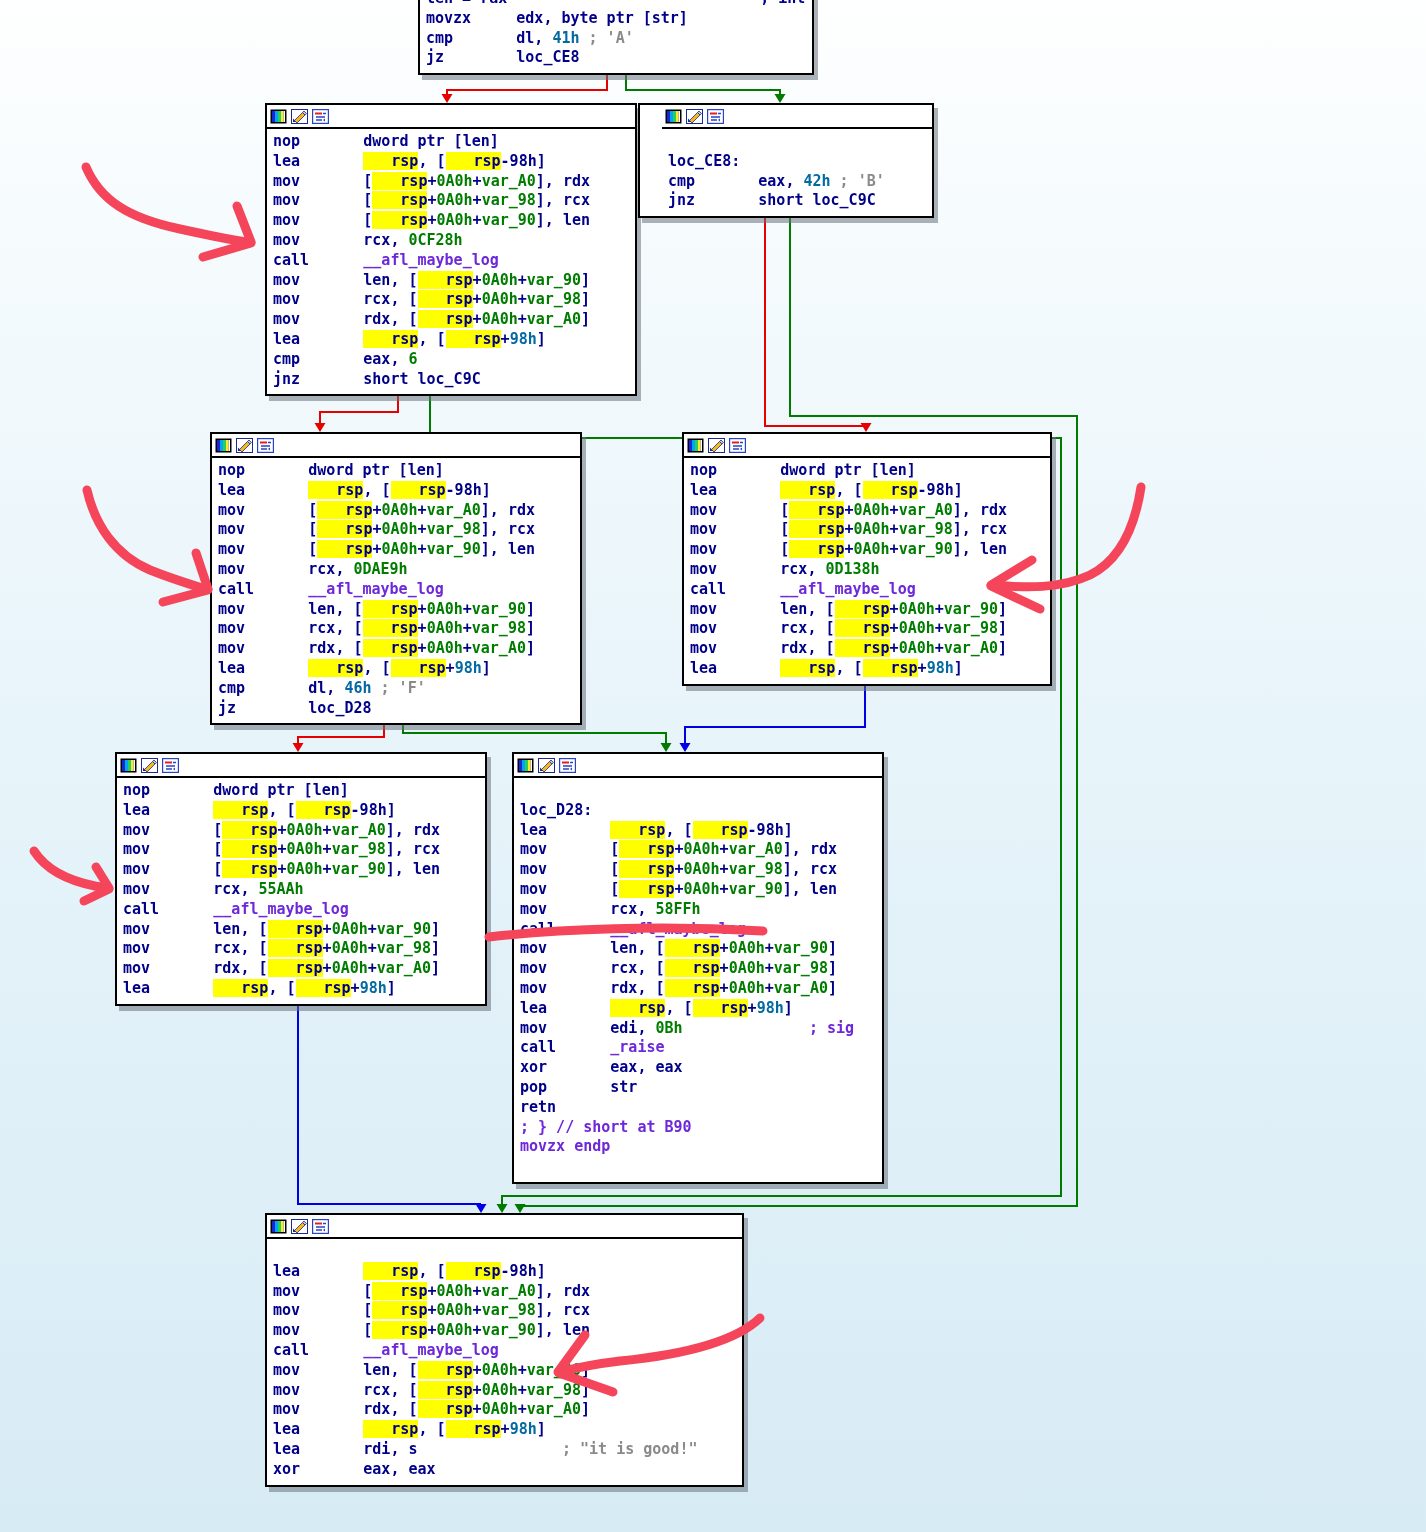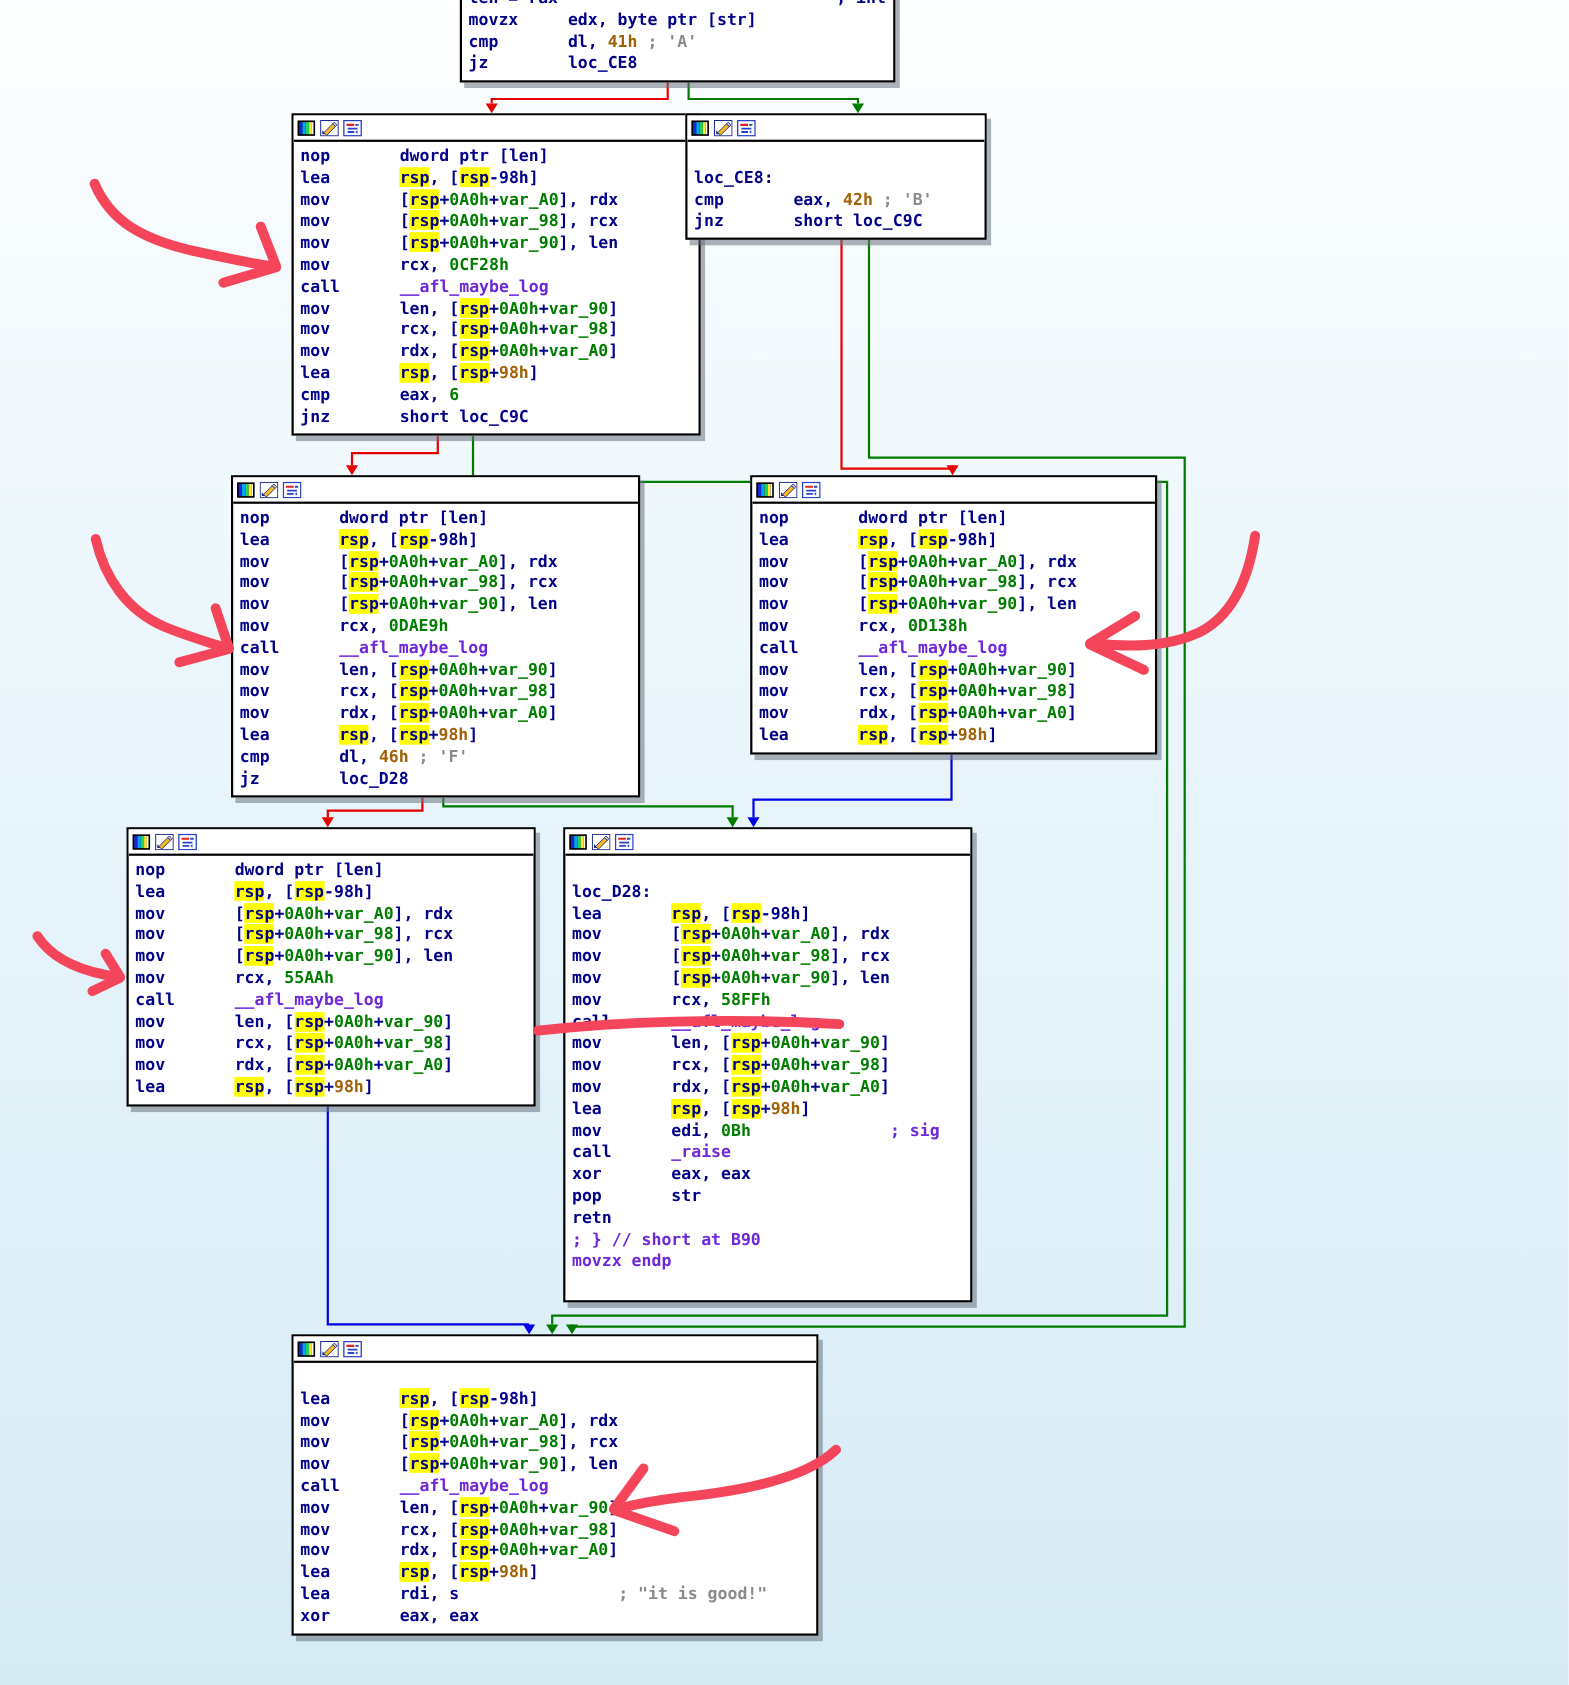--- a/index.html
+++ b/index.html
@@ -19,24 +19,24 @@
   }
   .ntitle{
     height:20px;background:#fff;border-bottom:2px solid #000;
     display:flex;align-items:center;gap:4px;padding:1px 0 1px 3px;
   }
   .icon{display:inline-flex;width:17px;height:15px;}
   .code{padding:3px 4px 5px 6px;}
   .ln{height:19.8px;line-height:19.8px;font-size:15px;font-weight:bold;white-space:pre;color:#000089;}
   .m{color:#000089;}
   .g{color:#007d00;}
-  .o{color:#a16207;text-align:center;}
+  .o{color:#0369a1;text-align:center;}
   .c{color:#8a8a8a;}
   .b{color:#6d28d9;}
-  .h{color:#000089;background:#ffff00;}
+  .h{color:#000089;background:#ffff00;padding-left:28px;}
 </style>
 </head>
 <body>
 
 <div id="stage">
   <svg id="edges" class="layer">
       <polyline points="607,68 607,90 447,90 447,94" fill="none" stroke="#e60000" stroke-width="2"></polyline>
       <polygon points="441.5,94 452.5,94 447,103" fill="#e60000"></polygon>
       <polyline points="626,68 626,90 780,90 780,94" fill="none" stroke="#007b00" stroke-width="2"></polyline>
       <polygon points="774.5,94 785.5,94 780,103" fill="#007b00"></polygon>
@@ -104,21 +104,21 @@
           <div class="ln"><span class="m">mov       rcx, </span><span class="g">0CF28h</span></div>
           <div class="ln"><span class="m">call      </span><span class="b">__afl_maybe_log</span></div>
           <div class="ln"><span class="m">mov       len, [</span><span class="h">rsp</span><span class="m">+</span><span class="g">0A0h</span><span class="m">+</span><span class="g">var_90</span><span class="m">]</span></div>
           <div class="ln"><span class="m">mov       rcx, [</span><span class="h">rsp</span><span class="m">+</span><span class="g">0A0h</span><span class="m">+</span><span class="g">var_98</span><span class="m">]</span></div>
           <div class="ln"><span class="m">mov       rdx, [</span><span class="h">rsp</span><span class="m">+</span><span class="g">0A0h</span><span class="m">+</span><span class="g">var_A0</span><span class="m">]</span></div>
           <div class="ln"><span class="m">lea       </span><span class="h">rsp</span><span class="m">, [</span><span class="h">rsp</span><span class="m">+</span><span class="o">98h</span><span class="m">]</span></div>
           <div class="ln"><span class="m">cmp       eax, </span><span class="g">6</span></div>
           <div class="ln"><span class="m">jnz       short loc_C9C</span></div>
         </div>
       </div>
-      <div class="node" style="left: 623px; top: 103px; width: 270px;">
+      <div class="node" style="left: 638px; top: 103px; width: 270px; padding-left: 22px;">
         <div class="ntitle">
           <span class="icon">
             <svg width="17" height="15" viewBox="0 0 17 15">
               <rect x="0.5" y="0.5" width="16" height="14" fill="#000"></rect>
               <rect x="2" y="2" width="3" height="11" fill="#1726d8"></rect>
               <rect x="5" y="2" width="3" height="11" fill="#00a6f0"></rect>
               <rect x="8" y="2" width="3" height="11" fill="#27cf5e"></rect>
               <rect x="11" y="2" width="2.5" height="11" fill="#ffe82a"></rect>
               <rect x="13.5" y="2" width="1.5" height="11" fill="#ffffff"></rect>
             </svg>

